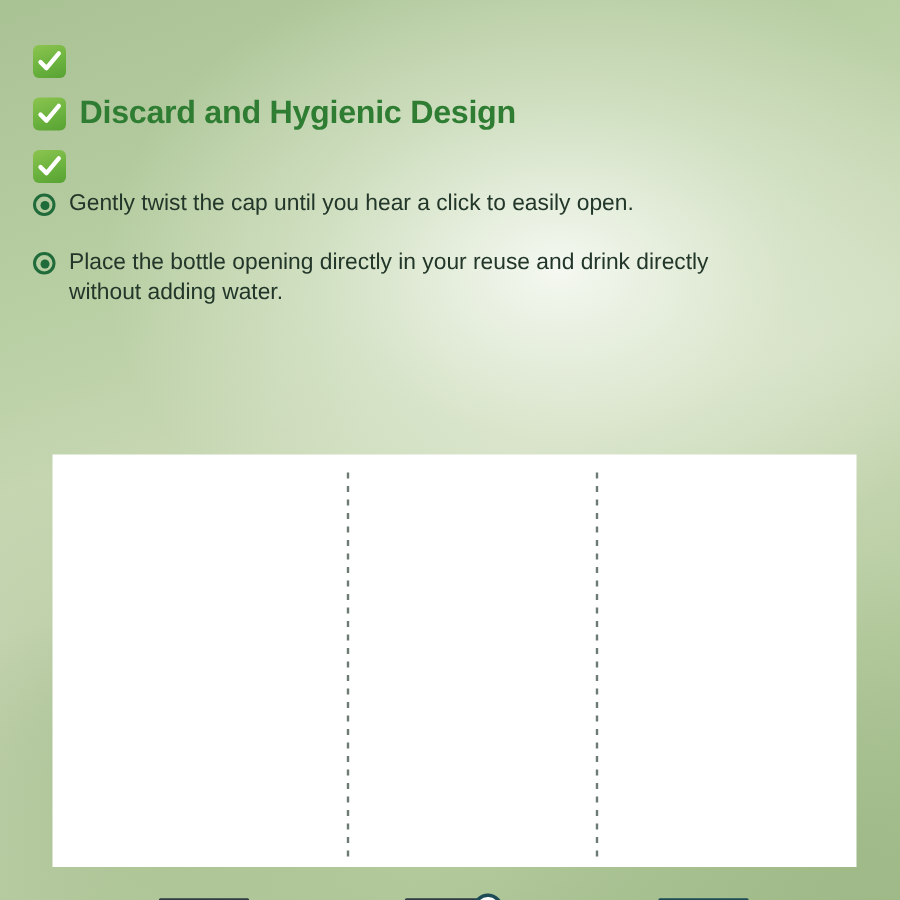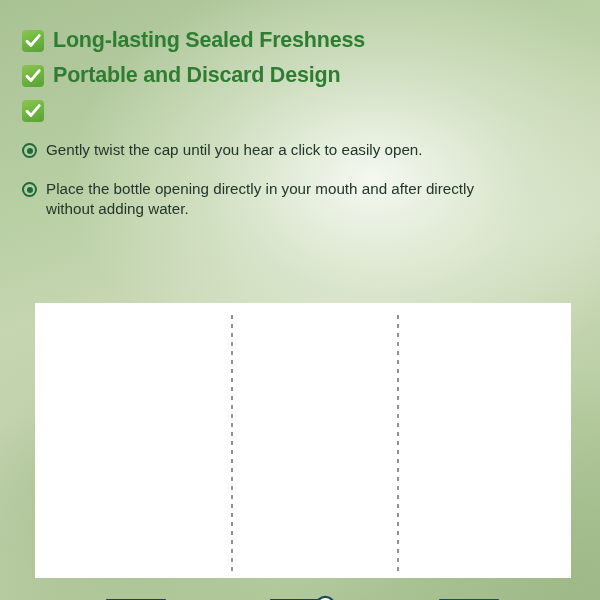--- a/index.html
+++ b/index.html
@@ -53,21 +53,21 @@
     font-weight: bold;
     color: #2f7d33;
     letter-spacing: -0.2px;
     white-space: nowrap;
   }
 
   
   .steps {
     position: absolute;
     left: 22px;
-    top: 140px;
+    top: 126px;
     width: 520px;
   }
   .step-row {
     display: flex;
     align-items: flex-start;
     margin-bottom: 19px;
   }
   .bullet {
     flex: 0 0 auto;
     width: 15px;
@@ -122,30 +122,29 @@
 <div class="poster">
 
   <div class="features">
 
     <div class="feature-row">
       <span class="check-box">
         <svg width="22" height="22" viewBox="0 0 22 22">
           <path d="M5 11.4 L9 15.4 L17.2 5.6" fill="none" stroke="#ffffff" stroke-width="2.9" stroke-linecap="round" stroke-linejoin="round"></path>
         </svg>
       </span>
-      <span class="feature-label">Long-lasting Sealed Freshness</span>
     </div>
 
     <div class="feature-row">
       <span class="check-box">
         <svg width="22" height="22" viewBox="0 0 22 22">
           <path d="M5 11.4 L9 15.4 L17.2 5.6" fill="none" stroke="#ffffff" stroke-width="2.9" stroke-linecap="round" stroke-linejoin="round"></path>
         </svg>
       </span>
-      <span class="feature-label">Portable and Discard Design</span>
+      <span class="feature-label">Discard and Hygienic Design</span>
     </div>
 
     <div class="feature-row">
       <span class="check-box">
         <svg width="22" height="22" viewBox="0 0 22 22">
           <path d="M5 11.4 L9 15.4 L17.2 5.6" fill="none" stroke="#ffffff" stroke-width="2.9" stroke-linecap="round" stroke-linejoin="round"></path>
         </svg>
       </span>
     </div>
 
@@ -153,21 +152,21 @@
 
   <div class="steps">
 
     <div class="step-row">
       <span class="bullet"></span>
       <span class="step-text">Gently twist the cap until you hear a click to easily open.</span>
     </div>
 
     <div class="step-row">
       <span class="bullet"></span>
-      <span class="step-text">Place the bottle opening directly in your mouth and after directly without adding water.</span>
+      <span class="step-text">Place the bottle opening directly in your reuse and drink directly without adding water.</span>
     </div>
 
 
   </div>
 
   <div class="panel"></div>
 
   <div class="overflow-art">
     <svg width="600" height="297" viewBox="0 0 600 297">
 

